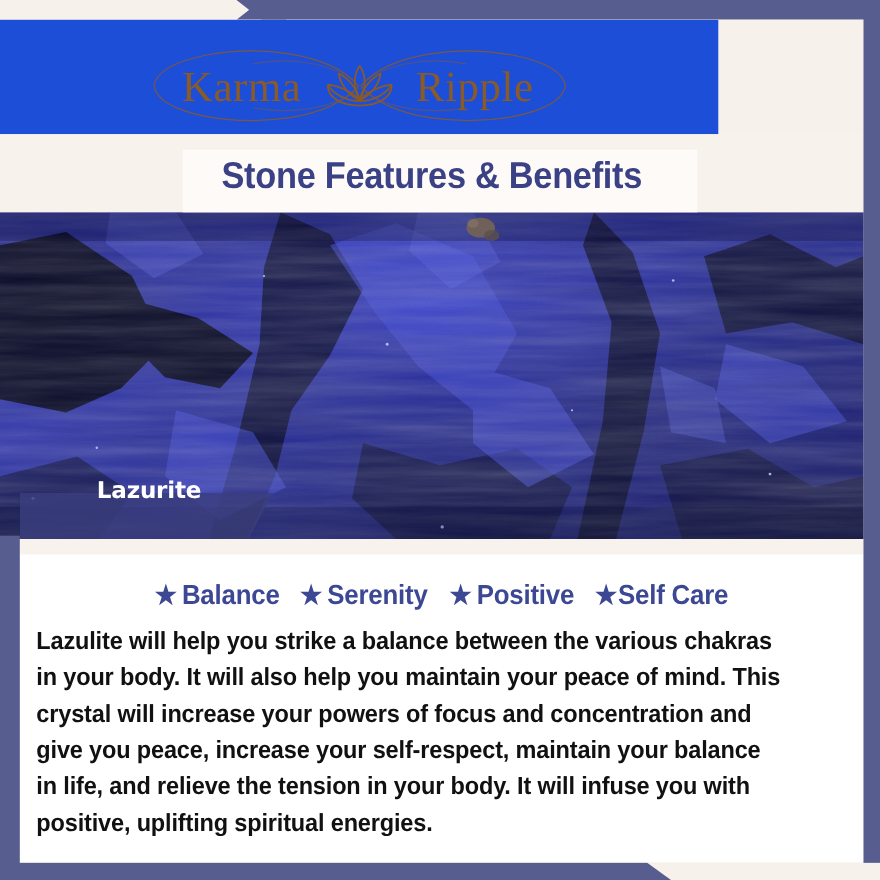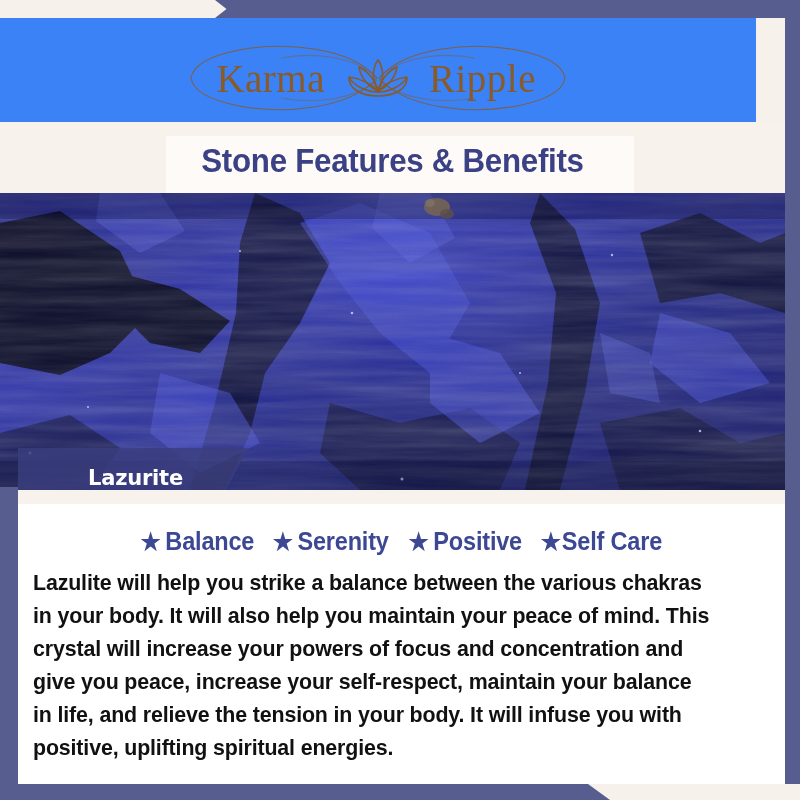--- a/index.html
+++ b/index.html
@@ -66,23 +66,23 @@
     width: 240px; height: 16px;
     background: #f7f1ec;
     clip-path: polygon(30px 0, 240px 0, 240px 16px, 52px 16px);
     z-index: 7;
   }
 
   
   .header {
     position: absolute;
     left: 0; top: 18px;
-    width: 756px;
+    width: 653px;
     height: 104px;
-    background: #3b82f6;
+    background: #1d4ed8;
     z-index: 3;
   }
   .logo-wrap {
     position: absolute;
     left: 50%;
     top: 22px;
     transform: translateX(-50%);
     width: 430px;
     height: 76px;
   }
@@ -143,21 +143,21 @@
     position: absolute;
     left: 18px; top: 448px;
     width: 230px;
     height: 42px;
     background: rgba(58, 62, 126, 0.82);
     clip-path: polygon(0 0, 230px 0, 208px 42px, 0 42px);
     z-index: 5;
   }
   .stone-name {
     position: absolute;
-    left: 88px; top: 466px;
+    left: 88px; top: 434px;
     font-family: "DejaVu Sans", sans-serif;
     font-weight: bold;
     font-size: 21px;
     color: #ffffff;
     letter-spacing: -0.2px;
     z-index: 6;
   }
 
   
   .content-cream {

